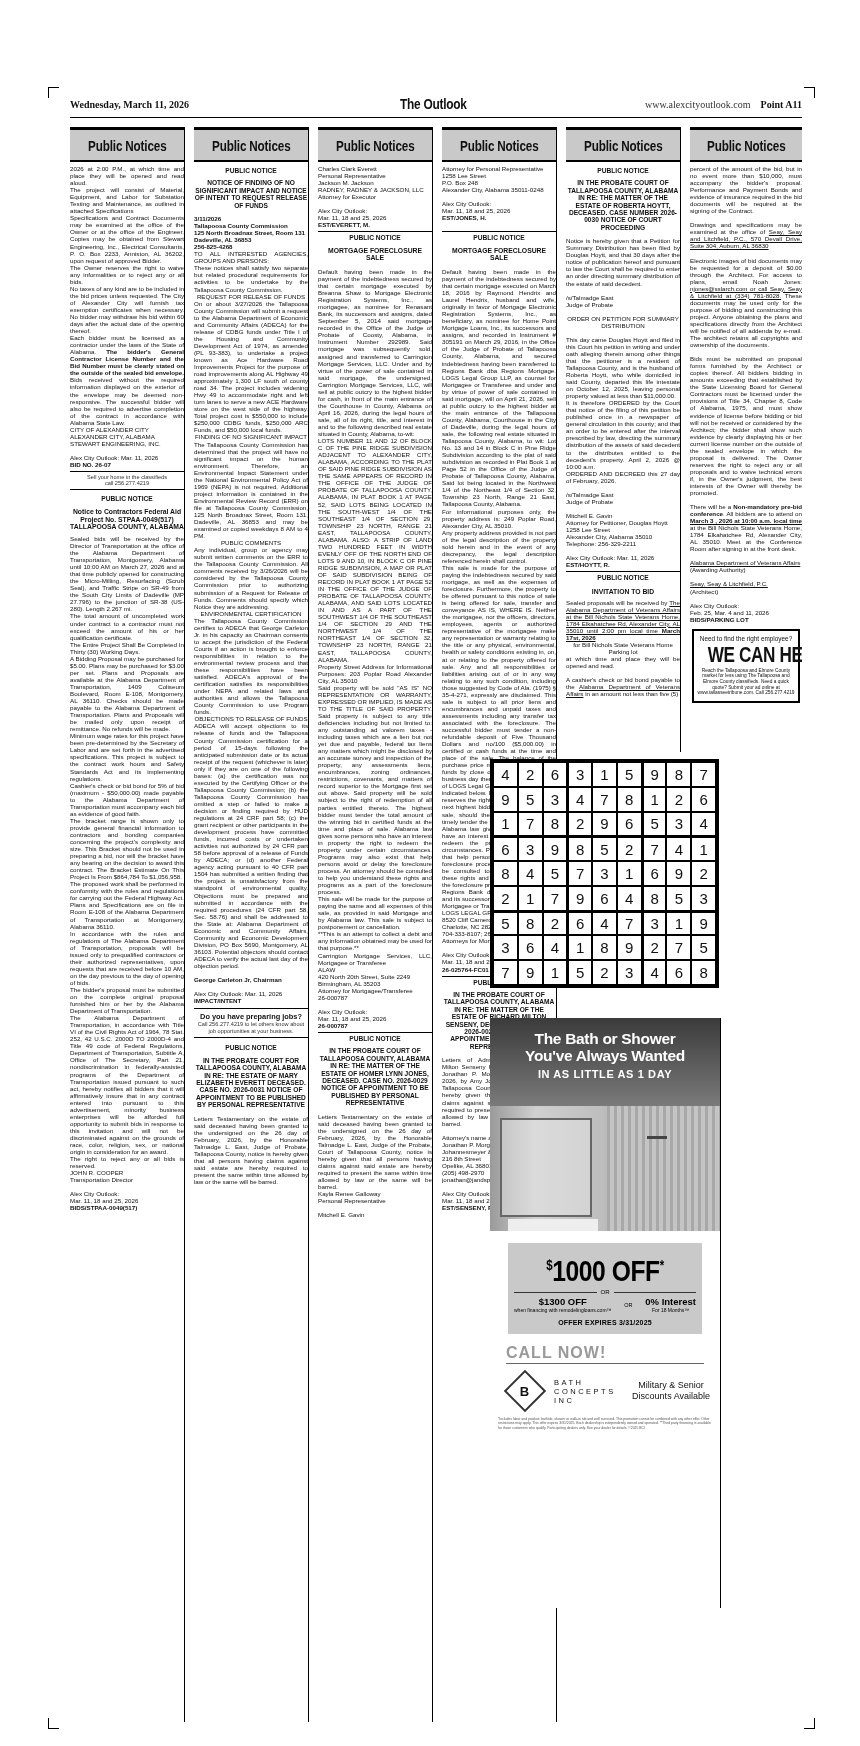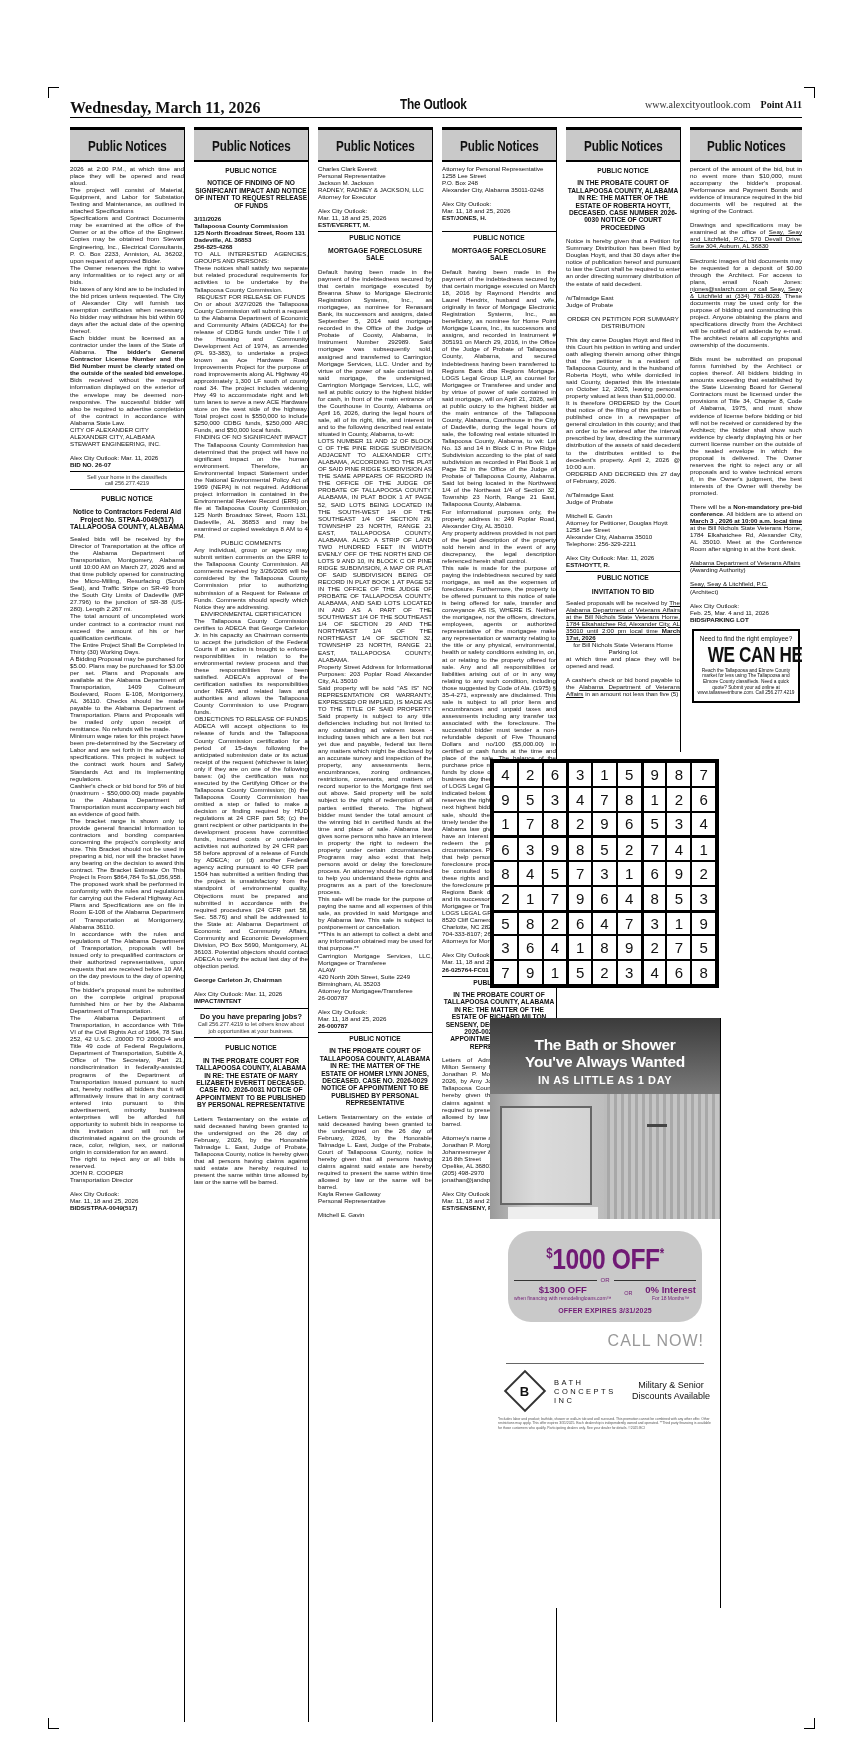--- a/index.html
+++ b/index.html
@@ -4,21 +4,21 @@
 <style>
   html, body { margin:0; padding:0; background:#fff; }
   body { width:860px; height:1746px; position:relative; overflow:hidden; font-family:"Liberation Sans", sans-serif; color:#111; }
   .crop { position:absolute; width:10px; height:10px; border-color:#000; border-style:solid; border-width:0; }
   .crop.tl { left:48px; top:87px; border-left-width:1px; border-top-width:1px; }
   .crop.tr { left:804px; top:87px; border-right-width:1px; border-top-width:1px; }
   .crop.bl { left:48px; top:1718px; border-left-width:1px; border-bottom-width:1px; }
   .crop.br { left:804px; top:1718px; border-right-width:1px; border-bottom-width:1px; }
 
   .masthead { position:absolute; left:70px; top:95px; width:732px; height:22px; border-bottom:1px solid #000; }
-  .masthead .date { position:absolute; left:0; top:4px; font-family:"Liberation Serif", serif; font-weight:bold; font-size:16px; }
+  .masthead .date { position:absolute; left:0; top:4px; font-family:"Liberation Serif", serif; font-weight:bold; font-size:10px; }
   .masthead .title { position:absolute; left:330px; top:1px; font-family:"Liberation Sans Narrow","Liberation Sans", sans-serif; font-weight:bold; font-size:14px; letter-spacing:-0.3px; transform:scaleX(0.85); transform-origin:left; }
   .masthead .url { position:absolute; left:575px; top:4px; font-family:"Liberation Serif", serif; font-size:10px; color:#333; }
   .masthead .page { position:absolute; right:0; top:4px; font-family:"Liberation Serif", serif; font-weight:bold; font-size:10px; }
 
   .columns { position:absolute; left:70px; top:127px; width:732px; height:1595px; }
   .col { position:absolute; top:0; width:114px; height:1595px; overflow:hidden; }
   .col.rule { border-right:1px solid #000; }
   .col-head { height:30px; background:#c9c9c9; border-top:3px solid #000; border-bottom:2px solid #000; display:flex; align-items:center; justify-content:center; margin-bottom:3px; }
   .col-head span { font-family:"Liberation Sans", sans-serif; font-weight:bold; font-size:15px; transform:scaleX(0.78); white-space:nowrap; letter-spacing:-0.2px; }
   .txt { font-size:6.2px; line-height:7.05px; text-align:justify; hyphens:auto; }
@@ -34,39 +34,39 @@
   .jobs-ad .q { font-size:6.4px; }
   .jobs-ad .big { font-weight:bold; font-size:22px; letter-spacing:-0.5px; transform:scaleX(0.78); line-height:22px; margin:2px 0; white-space:nowrap; }
   .jobs-ad .small { font-size:4.8px; line-height:5.6px; }
 
   .sudoku { position:absolute; left:490px; top:759px; width:229px; height:229px; border:3px solid #000; box-sizing:border-box; display:grid; grid-template-columns:repeat(9,1fr); grid-template-rows:repeat(9,1fr); background:#fff; }
   .sudoku .cell { border:1px solid #000; display:flex; align-items:center; justify-content:center; font-size:15px; font-family:"Liberation Sans", sans-serif; }
   .sudoku .cell.bl { border-left:2.5px solid #000; }
   .sudoku .cell.bt { border-top:2.5px solid #000; }
 
   .bath-ad { position:absolute; left:490px; top:1018px; width:230px; height:590px; border-right:1px solid #000; background:#fff; overflow:hidden; }
-  .bath-top { height:76px; background:linear-gradient(#3b3b3b,#7a7a7a); color:#fff; text-align:center; padding-top:18px; box-sizing:border-box; font-weight:bold; }
+  .bath-top { height:88px; background:linear-gradient(#3b3b3b,#7a7a7a); color:#fff; text-align:center; padding-top:12px; box-sizing:border-box; font-weight:bold; }
   .bath-top .l1, .bath-top .l2 { font-size:15.5px; line-height:17px; letter-spacing:-0.3px; }
   .bath-top .l3 { font-size:11px; line-height:20px; letter-spacing:0.6px; }
   .bath-photos { height:125px; display:flex; gap:3px; background:#bbb; }
   .bath-photos .ph { flex:1; position:relative; background:linear-gradient(90deg,#9a9a9a,#d0d0d0 40%,#bdbdbd); }
   .bath-photos .ph.right { background:repeating-linear-gradient(90deg,#a8a8a8 0 3px,#c4c4c4 3px 7px); }
   .bath-photos .door { position:absolute; left:10px; top:12px; width:88px; height:95px; border:2px solid #666; background:rgba(230,230,230,0.5); }
   .bath-photos .tub { position:absolute; left:18px; bottom:0; width:90px; height:12px; background:#eee; }
   .bath-photos .shower-head { position:absolute; left:40px; top:30px; width:20px; height:3px; background:#444; }
-  .offer { margin:12px 18px 0 18px; background:#c9c9c9; padding:6px 6px 8px 6px; text-align:center; color:#701a75;border-radius:23px; }
+  .offer { margin:12px 18px 0 18px; background:#c9c9c9; padding:6px 6px 8px 6px; text-align:center; color:#000000; }
   .offer .big { font-weight:bold; font-size:30px; line-height:32px; letter-spacing:-0.5px; transform:scaleX(0.82); }
   .offer .big sup { font-size:14px; }
   .offer .or-line { display:flex; align-items:center; gap:4px; font-size:6px; margin:2px 0; }
   .offer .or-line::before, .offer .or-line::after { content:""; flex:1; border-top:0.5px solid #333; }
   .offer .row { display:flex; align-items:center; justify-content:space-between; font-size:5px; line-height:6px; }
   .offer .row .o1 b, .offer .row .o2 b { font-size:9.5px; display:block; line-height:10px; }
   .offer .row .mid { font-size:5.5px; }
   .offer .exp { font-weight:bold; font-size:7px; margin-top:6px; letter-spacing:0.2px; }
-  .call { text-align:right; color:#999; font-weight:normal; font-size:16px; margin-top:10px; letter-spacing:1px; border-bottom:0.8px solid #666; margin-left:16px; margin-right:16px; padding-bottom:13px; }
+  .call { text-align:left; color:#999; font-weight:bold; font-size:16px; margin-top:10px; letter-spacing:1px; border-bottom:0.8px solid #666; margin-left:16px; margin-right:16px; padding-bottom:1px; }
   .phone { text-align:center; color:#999; font-weight:bold; font-size:30px; letter-spacing:-0.5px; margin-top:2px; }
   .brand { display:flex; align-items:center; margin:6px 10px 0 14px; gap:8px; }
   .brand .logo { width:26px; height:26px; border:2px solid #333; transform:rotate(45deg); display:flex; align-items:center; justify-content:center; margin:6px; }
   .brand .logo span { transform:rotate(-45deg); font-weight:bold; font-size:13px; }
   .brand .name { font-size:7.5px; letter-spacing:2.5px; line-height:9px; }
   .brand .disc { margin-left:auto; font-size:9px; line-height:11px; text-align:center; }
   .fine { font-size:3.4px; line-height:4.4px; color:#555; margin:5px 8px 0 8px; }
 </style>
 </head>
 <body>

